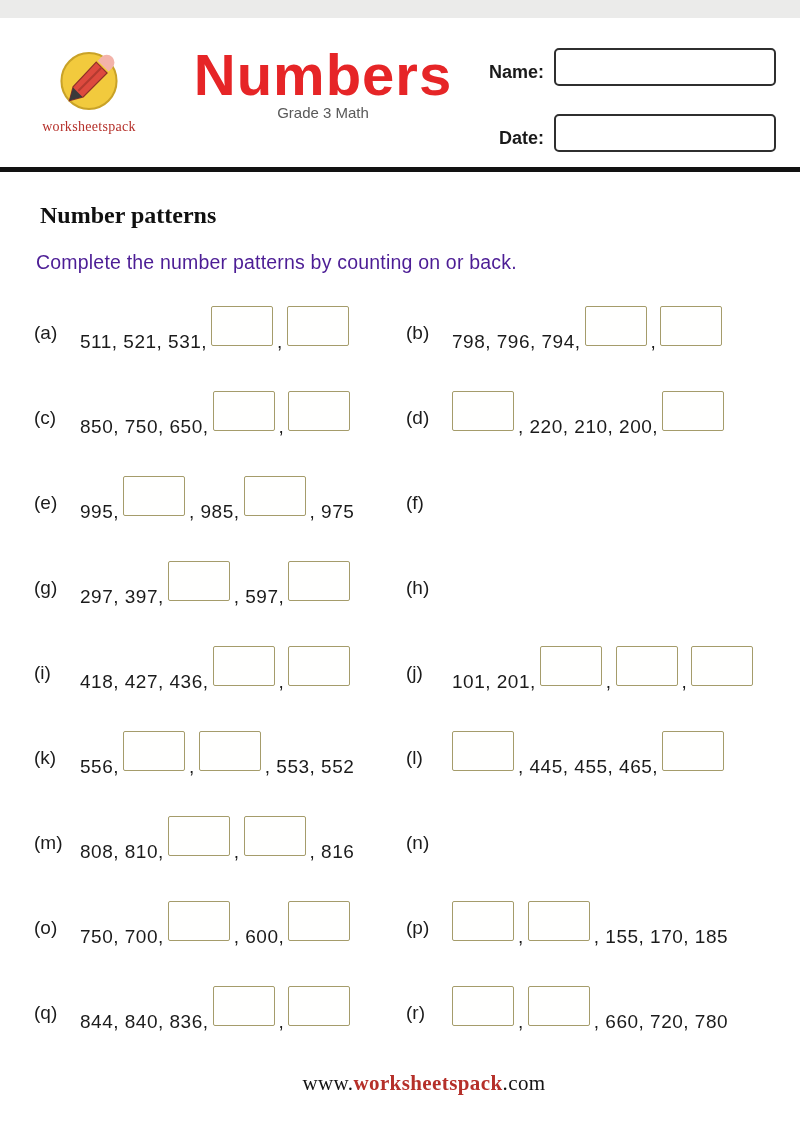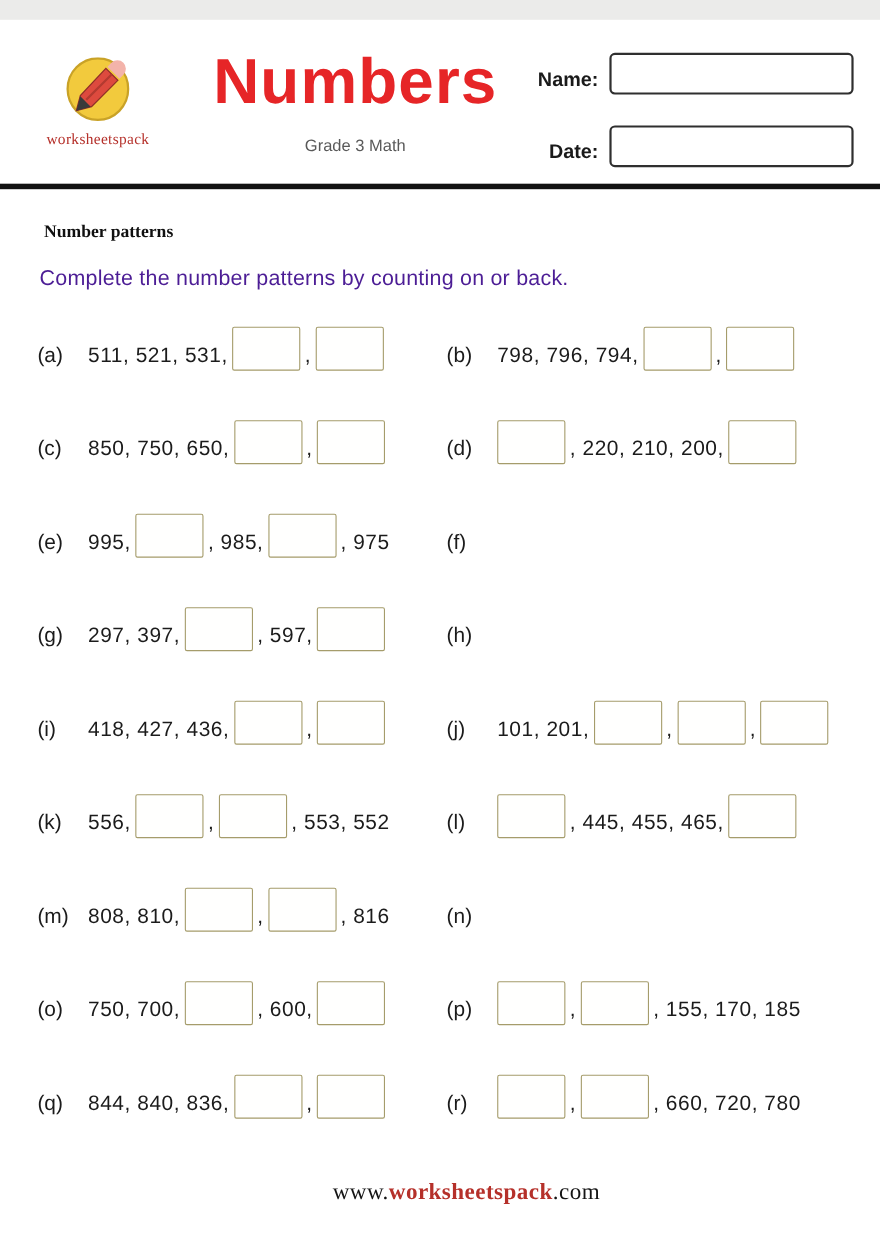--- a/index.html
+++ b/index.html
@@ -27,47 +27,47 @@
   .brand{
     font-family:"Liberation Serif",serif;
     color:var(--brand-red);font-size:14px;margin-top:5px;
     letter-spacing:.3px;
   }
   .title-block{flex:1;text-align:center;padding-top:2px;}
   .title{
     font-size:58px;font-weight:700;color:var(--accent-red);
     letter-spacing:1px;line-height:1.0;
   }
-  .subtitle{font-size:15px;color:#595959;margin-top:20px;}
+  .subtitle{font-size:15px;color:#595959;margin-top:0;}
   .fields-block{width:302px;padding-top:4px;}
   .field-row{display:flex;align-items:center;margin-bottom:28px;}
   .field-label{
     font-size:18px;font-weight:700;color:#1a1a1a;
     width:62px;text-align:right;margin-right:10px;margin-top:10px;
   }
   .field-input{
     width:222px;height:38px;border:2px solid #2f2f2f;
     border-radius:5px;background:#fff;outline:none;
     font-size:17px;padding:0 8px;font-family:"Liberation Sans",sans-serif;
   }
   .divider{height:5px;background:#121212;}
   
   .main{flex:1;padding:16px 26px 0 34px;}
   .heading{
     font-family:"Liberation Serif",serif;font-weight:700;
-    font-size:16px;color:#101010;margin:14px 0 0 6px;
+    font-size:24px;color:#101010;margin:14px 0 0 6px;
   }
   .instruction{font-size:19.5px;color:#4c1d95;margin:22px 0 4px 2px;letter-spacing:.2px;}
   .problems-grid{
     display:grid;grid-template-columns:372px 1fr;
     margin-top:16px;
   }
   .problem{height:85px;display:flex;align-items:center;}
   .plabel{width:46px;flex-shrink:0;font-size:19px;color:#1b1b1b;}
-  .pcontent{display:flex;align-items:center;gap:4px;font-size:19px;color:#1b1b1b;}
+  .pcontent{display:flex;align-items:flex-end;gap:4px;font-size:19px;color:#1b1b1b;}
   .ptext{white-space:pre;letter-spacing:.5px;}
   .answer-box{
     width:62px;height:40px;flex-shrink:0;
     border:1.6px solid var(--box-border);
     border-radius:2px;background:#fffffe;
     transform:translateY(-7px);
   }
   
   .footer{
     margin-top:auto;text-align:center;

